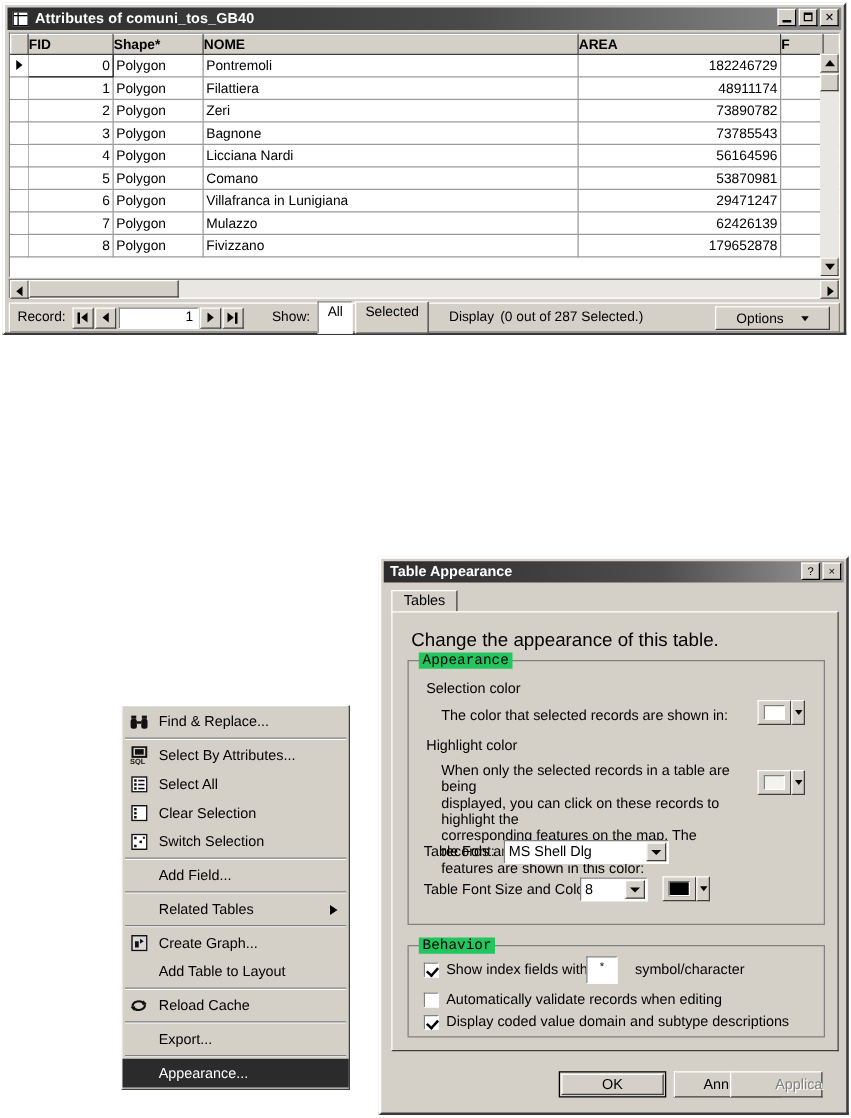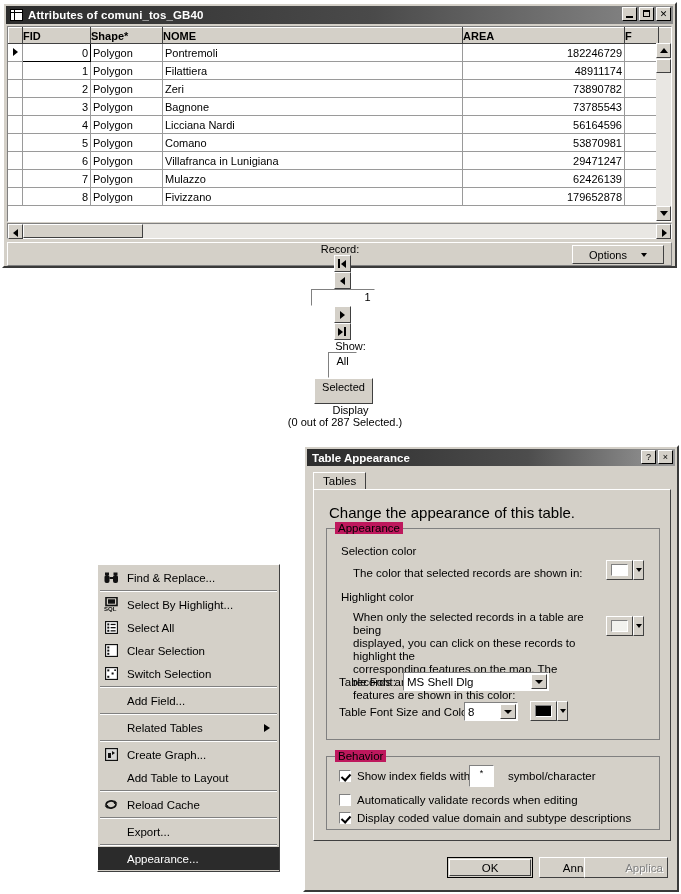--- a/index.html
+++ b/index.html
@@ -250,21 +250,20 @@
     background: #d4d0c8;
     border-top: 1px solid #ffffff;
     border-left: 1px solid #ffffff;
     border-right: 1px solid #808080;
     border-bottom: 1px solid #808080;
     box-sizing: border-box;
     display: flex;
     align-items: center;
     padding-left: 6px;
     font-size: 11px;
-    flex-direction: column;
   }
   .nav-btn {
     width: 17px; height: 17px;
     background: #d4d0c8;
     border-top: 1px solid #ffffff;
     border-left: 1px solid #ffffff;
     border-right: 1px solid #404040;
     border-bottom: 1px solid #404040;
     box-sizing: border-box;
     position: relative;
@@ -436,23 +435,24 @@
   }
   .groupbox {
     position: absolute;
     border: 1px solid #808080;
     border-top-color: #808080;
     box-sizing: border-box;
   }
   .gb-label {
     position: absolute;
     top: -7px; left: 8px;
-    background: #be185d;
+    background: #22c55e;
     padding: 0 3px;
     font-size: 11.5px;
+    font-family: Liberation Mono, monospace;
   }
   .lbl { position: absolute; font-size: 11.5px; white-space: nowrap; }
   .wrap-lbl { position: absolute; font-size: 11.5px; line-height: 13px; }
 
   .colorbtn {
     position: absolute;
     width: 27px; height: 20px;
     background: #d4d0c8;
     border-top: 1px solid #ffffff;
     border-left: 1px solid #ffffff;
@@ -773,21 +773,21 @@
   <div class="msep"></div>
 
   <div class="mi">
     <span class="ibox">
       <svg width="15" height="15" viewBox="0 0 15 15">
           <rect x="2" y="0.5" width="11" height="8" fill="none" stroke="#111" stroke-width="1.6"></rect>
           <rect x="4" y="2.3" width="7" height="4.4" fill="#111"></rect>
           <text x="0" y="14.4" font-size="6" font-family="sans-serif" font-weight="bold" fill="#111">SQL</text>
         </svg>
     </span>
-    <span class="mlabel">Select By Highlight...</span>
+    <span class="mlabel">Select By Attributes...</span>
   </div>
 
   <div class="mi">
     <span class="ibox">
       <svg width="13" height="13" viewBox="0 0 13 13">
           <rect x="0.5" y="0.5" width="12" height="12" fill="#fff" stroke="#111" stroke-width="1.3"></rect>
           <g fill="#111">
             <rect x="2.3" y="2.4" width="2" height="2"></rect>
             <rect x="2.3" y="5.6" width="2" height="2"></rect>
             <rect x="2.3" y="8.8" width="2" height="2"></rect>
@@ -925,21 +925,21 @@
         <div>features are shown in this color:</div>
       </div>
       <div class="colorbtn" style="left:279px; top:87px;">
         <span class="sw" style="background:#f2f2ee;"></span>
       </div>
       <div class="colordrop" style="left:306px; top:87px;">
         <span class="caret"></span>
       </div>
 
       <span class="lbl" style="left:12px; top:147px;">Table Font:</span>
-      <div class="combo" style="left:76px; top:143px; width:146px; height:19px;">
+      <div class="combo" style="left:76px; top:143px; width:132px; height:19px;">
         <span>MS Shell Dlg</span>
         <span class="cbtn">
             <span class="caret"></span>
           </span>
       </div>
 
       <span class="lbl" style="left:12px; top:177px;">Table Font Size and Color:</span>
       <div class="combo" style="left:137px; top:173px; width:54px; height:19px;">
         <span>8</span>
         <span class="cbtn">
@@ -977,16 +977,16 @@
   </div>
 
   <div class="dlgbtn default" style="left:142px; top:410px; width:86px;">
     <span class="inner">
         <span>OK</span>
       </span>
   </div>
   <div class="dlgbtn" style="left:234px; top:410px; width:86px;">
     <span>Annulla</span>
   </div>
-  <div class="dlgbtn disabled" style="left:279px; top:410px; width:84px;padding-left:36px;">
+  <div class="dlgbtn disabled" style="left:279px; top:410px; width:74px;padding-left:36px;">
     <span>Applica</span>
   </div>
 </div>
 
 </body></html>

